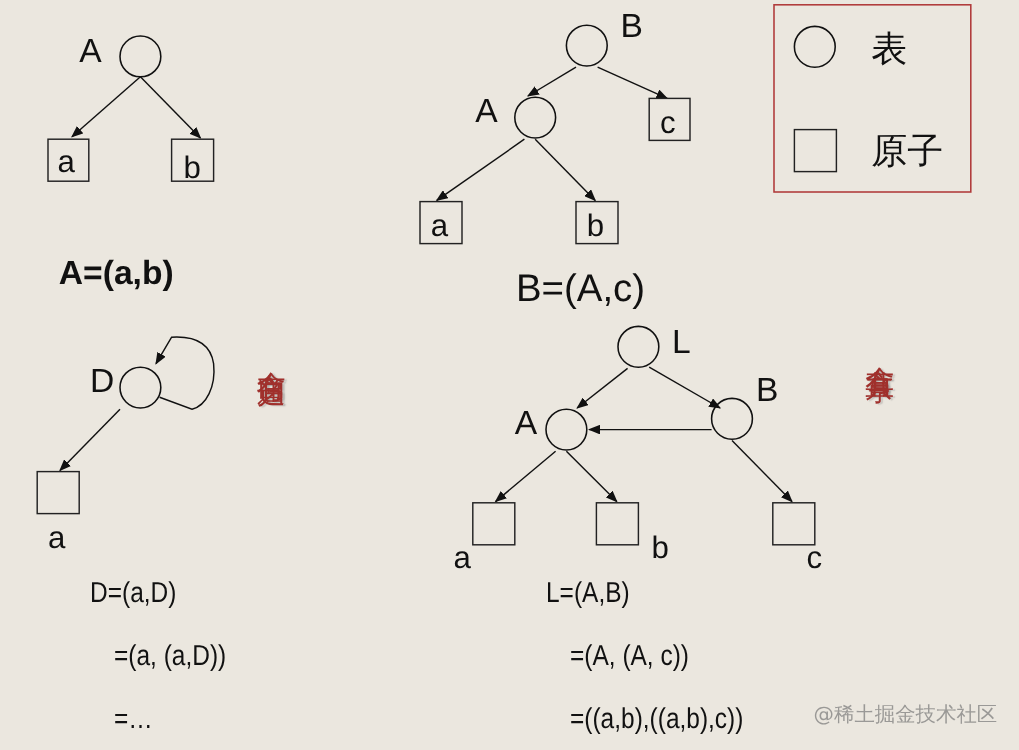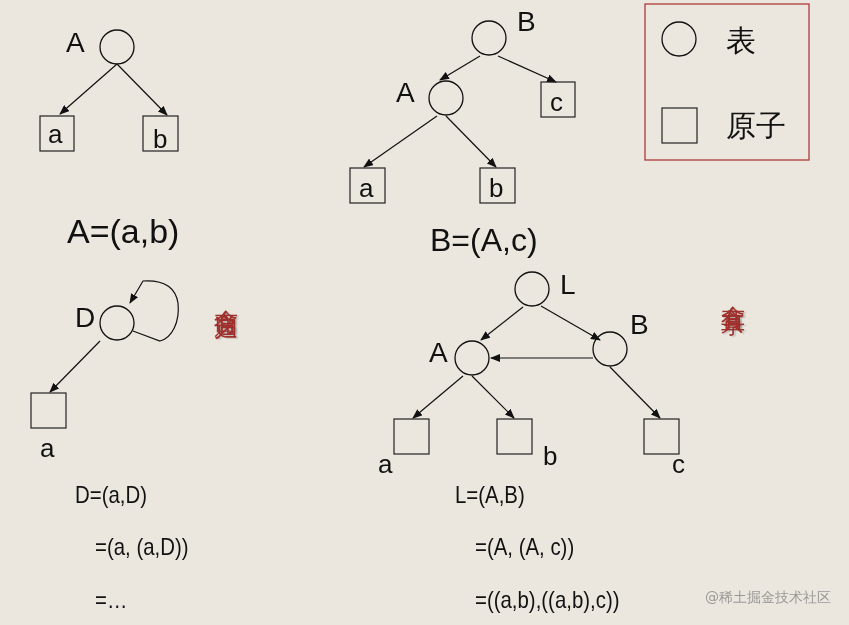--- a/index.html
+++ b/index.html
@@ -7,21 +7,21 @@
     width: 849px; height: 625px; overflow: hidden;
     background: #ebe7df;
     font-family: "Liberation Sans", "DejaVu Sans", sans-serif;
     position: relative;
   }
   svg#canvas { position: absolute; left: 0; top: 0; }
   .lbl { font-family: "Liberation Sans", "DejaVu Sans", sans-serif; fill: #111; }
   .cjk { font-family: "DejaVu Serif", "Liberation Serif", serif; }
   .formula { position: absolute; font-family: "Liberation Sans", "DejaVu Sans", sans-serif; color: #111; white-space: nowrap; }
   .vert { position: absolute; writing-mode: vertical-rl; font-family: "DejaVu Serif", "Liberation Serif", serif; color: #a0302c; font-size: 24px; letter-spacing: 2px; text-shadow: 2px 1px 1px rgba(140,140,140,0.35); }
-  .watermark { position: absolute; right: 18px; bottom: 18px; color: rgba(120,120,120,0.7); font-size: 14px; font-family: "DejaVu Sans", sans-serif; }
+  .watermark { position: absolute; right: 18px; bottom: 18px; color: rgba(120,120,120,0.7); font-size: 17px; font-family: "DejaVu Sans", sans-serif; }
 </style>
 </head>
 <body>
 
 <svg id="canvas" width="849" height="625" viewBox="0 0 849 625">
   <defs>
     <marker id="arr" markerWidth="10" markerHeight="8" refX="9" refY="4" orient="auto" markerUnits="userSpaceOnUse">
       <path d="M0,0 L10,4 L0,8 Z" fill="#111"></path>
     </marker>
   </defs>
@@ -86,21 +86,21 @@
     <line x1="610" y1="367" x2="660" y2="418" stroke="#111" stroke-width="1.2" marker-end="url(#arr)"></line>
     <rect x="394" y="419" width="35" height="35" fill="none" stroke="#222" stroke-width="1.2"></rect>
     <text class="lbl" x="378" y="473" font-size="26">a</text>
     <rect x="497" y="419" width="35" height="35" fill="none" stroke="#222" stroke-width="1.2"></rect>
     <text class="lbl" x="543" y="465" font-size="26">b</text>
     <rect x="644" y="419" width="35" height="35" fill="none" stroke="#222" stroke-width="1.2"></rect>
     <text class="lbl" x="672" y="473" font-size="26">c</text>
   </g>
 </svg>
 
-<div class="formula" style="left:67px; top:212px; font-size:34px;">A=(a,b)</div>
+<div class="formula" style="left:49px; top:212px; font-size:28px;font-weight:bold;">A=(a,b)</div>
 <div class="formula" style="left:430px; top:222px; font-size:32px;">B=(A,c)</div>
 
 <div class="vert" style="left:210px; top:290px;">含有递归</div>
 <div class="vert" style="left:717px; top:286px;">含有共享</div>
 
 <div class="formula" style="left:75px; top:481px; font-size:24px; transform:scaleX(0.85); transform-origin:left;">D=(a,D)</div>
 <div class="formula" style="left:95px; top:533px; font-size:24px; transform:scaleX(0.85); transform-origin:left;">=(a, (a,D))</div>
 <div class="formula" style="left:95px; top:586px; font-size:24px; transform:scaleX(0.85); transform-origin:left;">=…</div>
 
 <div class="formula" style="left:455px; top:481px; font-size:24px; transform:scaleX(0.85); transform-origin:left;">L=(A,B)</div>

